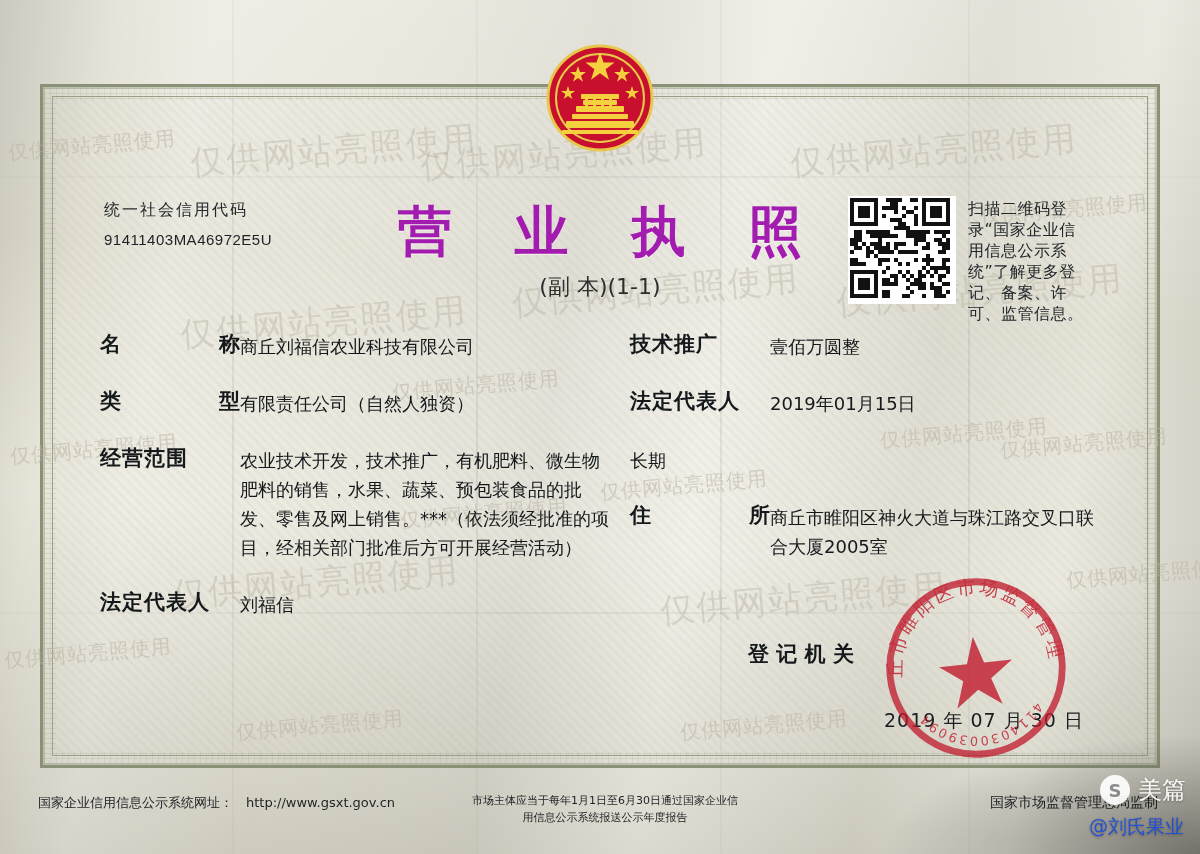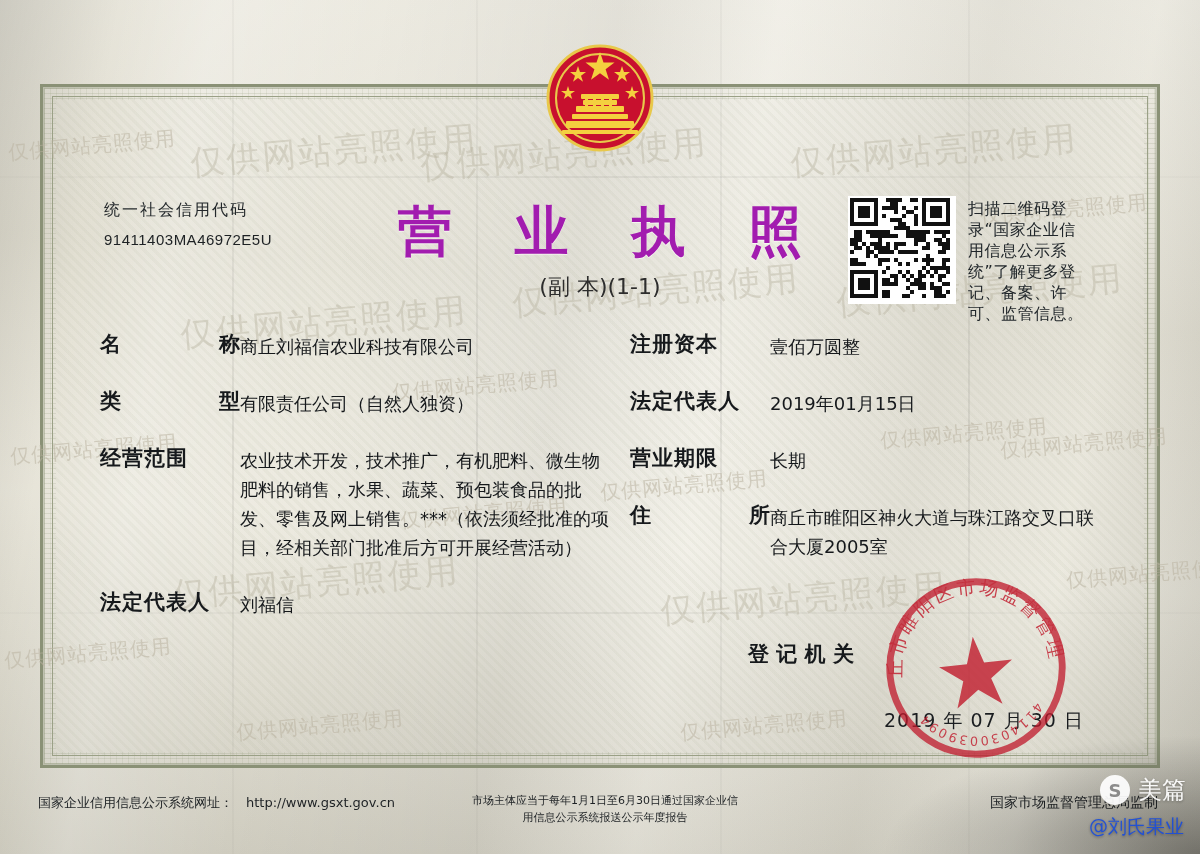--- a/index.html
+++ b/index.html
@@ -707,29 +707,28 @@
           <div class="f-label w4" style="letter-spacing: 1px;">经营范围</div>
           <div class="f-value multi">农业技术开发，技术推广，有机肥料、微生物肥料的销售，水果、蔬菜、预包装食品的批发、零售及网上销售。***（依法须经批准的项目，经相关部门批准后方可开展经营活动）</div>
         </div>
         <div class="row">
           <div class="f-label w4" style="letter-spacing: 1px;">法定代表人</div>
           <div class="f-value">刘福信</div>
         </div>
       </div>
     <div class="col-right" id="col-right">
         <div class="row">
-          <div class="f-label w4" style="letter-spacing: 1px;">注册资本</div>
+          <div class="f-label w4" style="letter-spacing: 1px;">技术推广</div>
           <div class="f-value">壹佰万圆整</div>
         </div>
         <div class="row">
           <div class="f-label w4" style="letter-spacing: 1px;">法定代表人</div>
           <div class="f-value">2019年01月15日</div>
         </div>
         <div class="row">
-          <div class="f-label w4" style="letter-spacing: 1px;">营业期限</div>
           <div class="f-value">长期</div>
         </div>
         <div class="row">
           <div class="f-label spread2">
             <span>住</span>
             <span>所</span>
           </div>
           <div class="f-value addr">商丘市睢阳区神火大道与珠江路交叉口联合大厦2005室</div>
         </div>
       </div>

